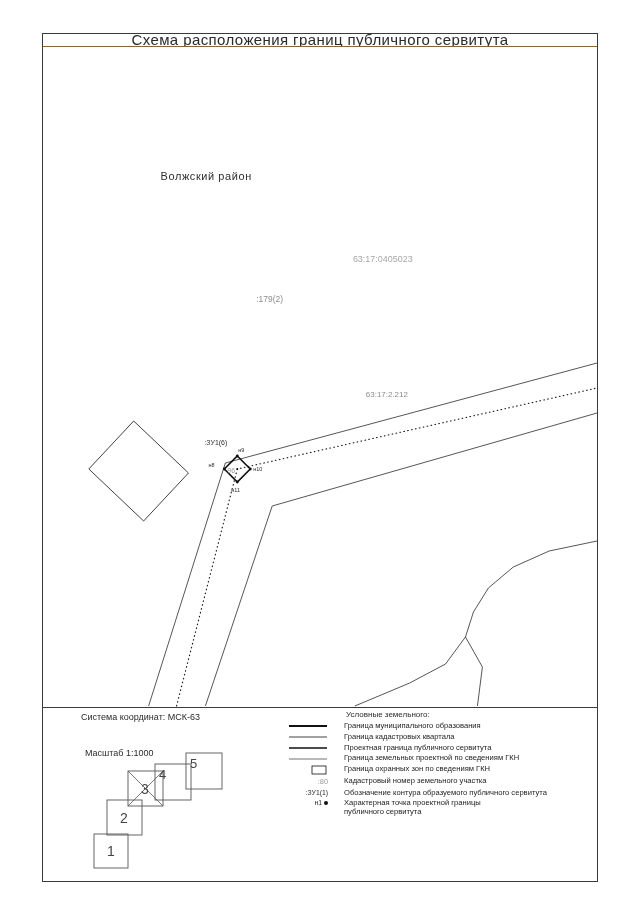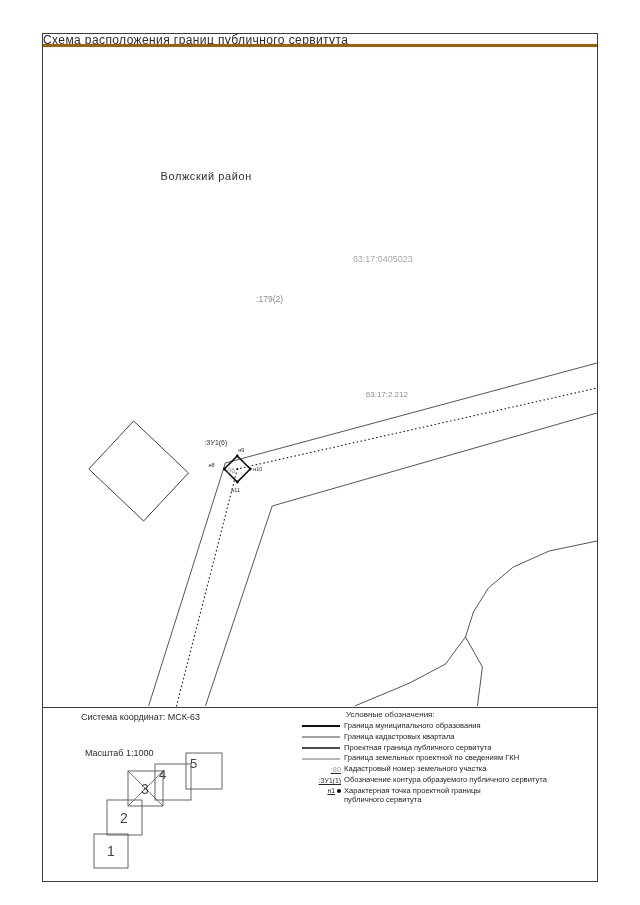--- a/index.html
+++ b/index.html
@@ -7,33 +7,33 @@
     position:relative;width:640px;height:905px;background:#ffffff;
     font-family:"Liberation Sans",sans-serif;color:#222;overflow:hidden;
     margin:0 auto;
   }
   .frame{
     position:absolute;left:42px;top:33px;width:556px;height:849px;
     border:1px solid #3a3a3a;background:#fff;box-sizing:border-box;
   }
   .title-bar{
     position:absolute;left:0;top:0;width:100%;height:13px;
-    border-bottom:3px solid #a16207;box-sizing:border-box;
-    font-size:12px;letter-spacing:0.4px;color:#2a2a2a;
+    border-bottom:1px solid #a16207;box-sizing:border-box;
+    text-align:center;font-size:15px;letter-spacing:0.4px;color:#2a2a2a;
     line-height:12px;white-space:nowrap;overflow:hidden;
   }
   .map-svg{position:absolute;left:0;top:13px;width:554px;height:660px;
     border-bottom:1px solid #3a3a3a;box-sizing:content-box;display:block;}
   .coord-block{position:absolute;left:38px;top:677px;font-size:9px;color:#2a2a2a;line-height:12px;}
   .sheets-svg{position:absolute;left:43px;top:715px;width:140px;height:125px;display:block;}
   .legend{position:absolute;left:226px;top:676px;width:310px;}
   .legend-heading{font-size:8px;color:#2a2a2a;margin:0 0 3px 77px;}
   .legend-row{display:flex;margin-bottom:2.2px;}
   .legend-row.top{align-items:flex-start;}
-  .sym-cell{width:75px;min-width:75px;display:flex;justify-content:flex-end;align-items:center;padding-right:3px;box-sizing:border-box;text-decoration:underline;}
+  .sym-cell{width:75px;min-width:75px;display:flex;justify-content:flex-end;align-items:center;padding-right:16px;box-sizing:border-box;}
   .sym-text{font-size:6.8px;color:#2a2a2a;white-space:nowrap;}
   .sym-text.gray{color:#9a9a9a;font-size:7.4px;}
   .legend-label{font-size:7.6px;color:#222;line-height:8.6px;}
   .dot-after{display:inline-block;width:4px;height:4px;border-radius:50%;background:#111;margin-left:2px;vertical-align:middle;}
   svg text{font-family:"Liberation Sans",sans-serif;}
 </style>
 </head>
 <body>
 
 <div class="page">
@@ -86,21 +86,21 @@
       <rect x="69" y="15" width="36" height="36" fill="none" stroke="#555" stroke-width="0.9"></rect>
       <rect x="100" y="4" width="36" height="36" fill="none" stroke="#555" stroke-width="0.9"></rect>
       <text x="25" y="107" font-size="14" fill="#444" text-anchor="middle">1</text>
       <text x="38" y="74" font-size="14" fill="#444" text-anchor="middle">2</text>
       <text x="59" y="45" font-size="14" fill="#444" text-anchor="middle">3</text>
       <text x="73" y="30" font-size="13" fill="#444">4</text>
       <text x="104" y="19" font-size="13" fill="#444">5</text>
     </svg>
 
     <div class="legend">
-      <div class="legend-heading">Условные обозначения:</div>
+      <div class="legend-heading">Условные земельного:</div>
 
       <div class="legend-row">
         <span class="sym-cell">
           <svg width="40" height="8">
               <line x1="1" y1="4" x2="39" y2="4" stroke="#111" stroke-width="2"></line>
             </svg>
         </span>
         <span class="legend-label">Граница муниципального образования</span>
       </div>
 
@@ -124,20 +124,28 @@
 
       <div class="legend-row">
         <span class="sym-cell">
           <svg width="40" height="8">
               <line x1="1" y1="4" x2="39" y2="4" stroke="#111" stroke-width="0.6"></line>
             </svg>
         </span>
         <span class="legend-label">Граница земельных проектной по сведениям ГКН</span>
       </div>
 
+      <div class="legend-row">
+        <span class="sym-cell">
+          <svg width="40" height="10">
+              <rect x="24" y="1" width="14" height="8" fill="none" stroke="#111" stroke-width="0.8"></rect>
+            </svg>
+        </span>
+        <span class="legend-label">Граница охранных зон по сведениям ГКН</span>
+      </div>
 
       <div class="legend-row">
         <span class="sym-cell">
             <span class="sym-text gray">:80</span>
           </span>
         <span class="legend-label">Кадастровый номер земельного участка</span>
       </div>
 
 
       <div class="legend-row">

